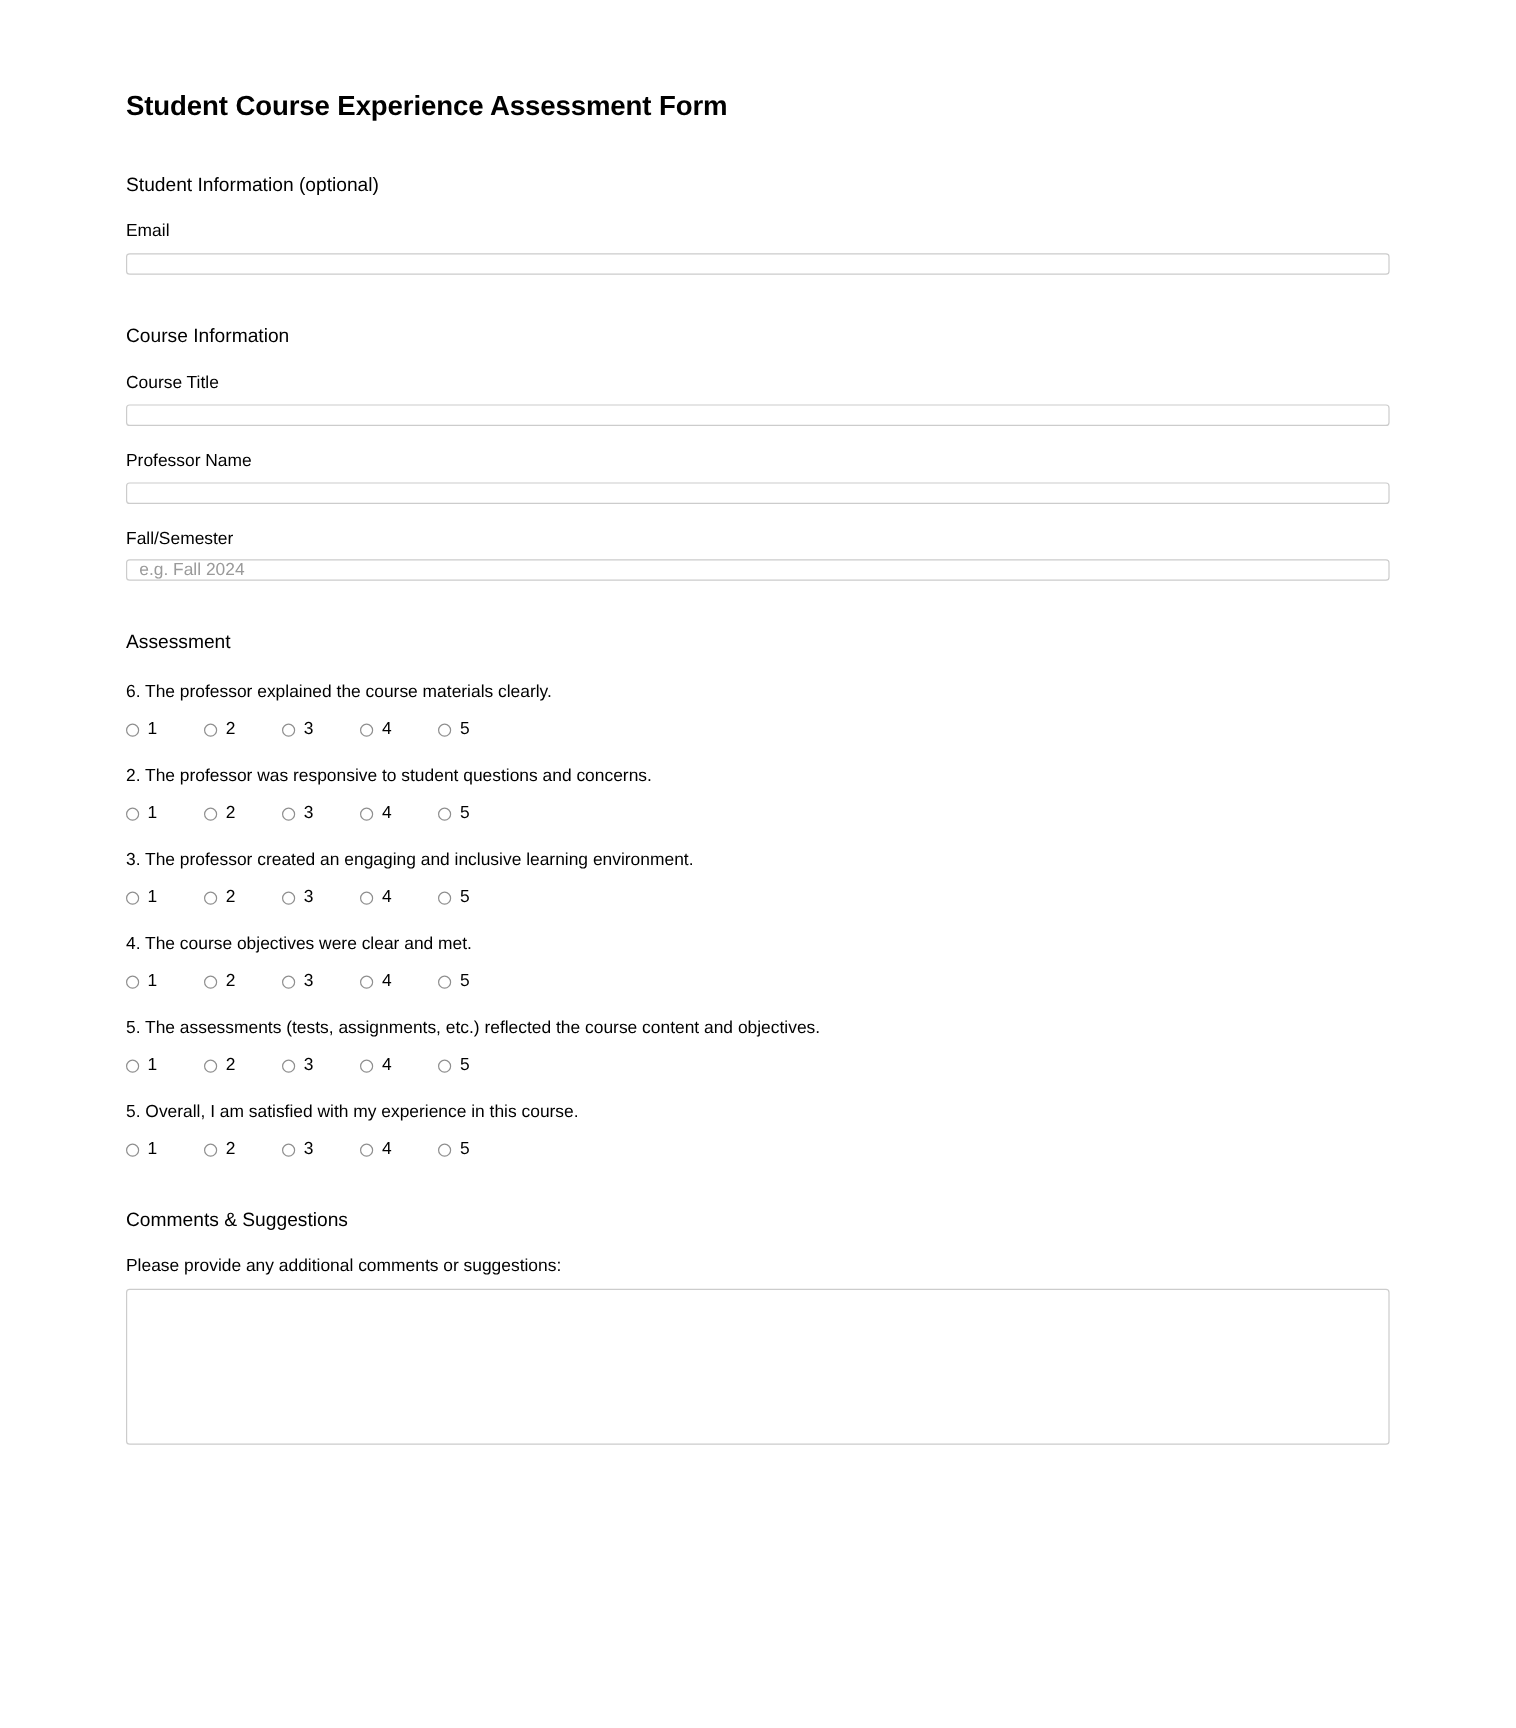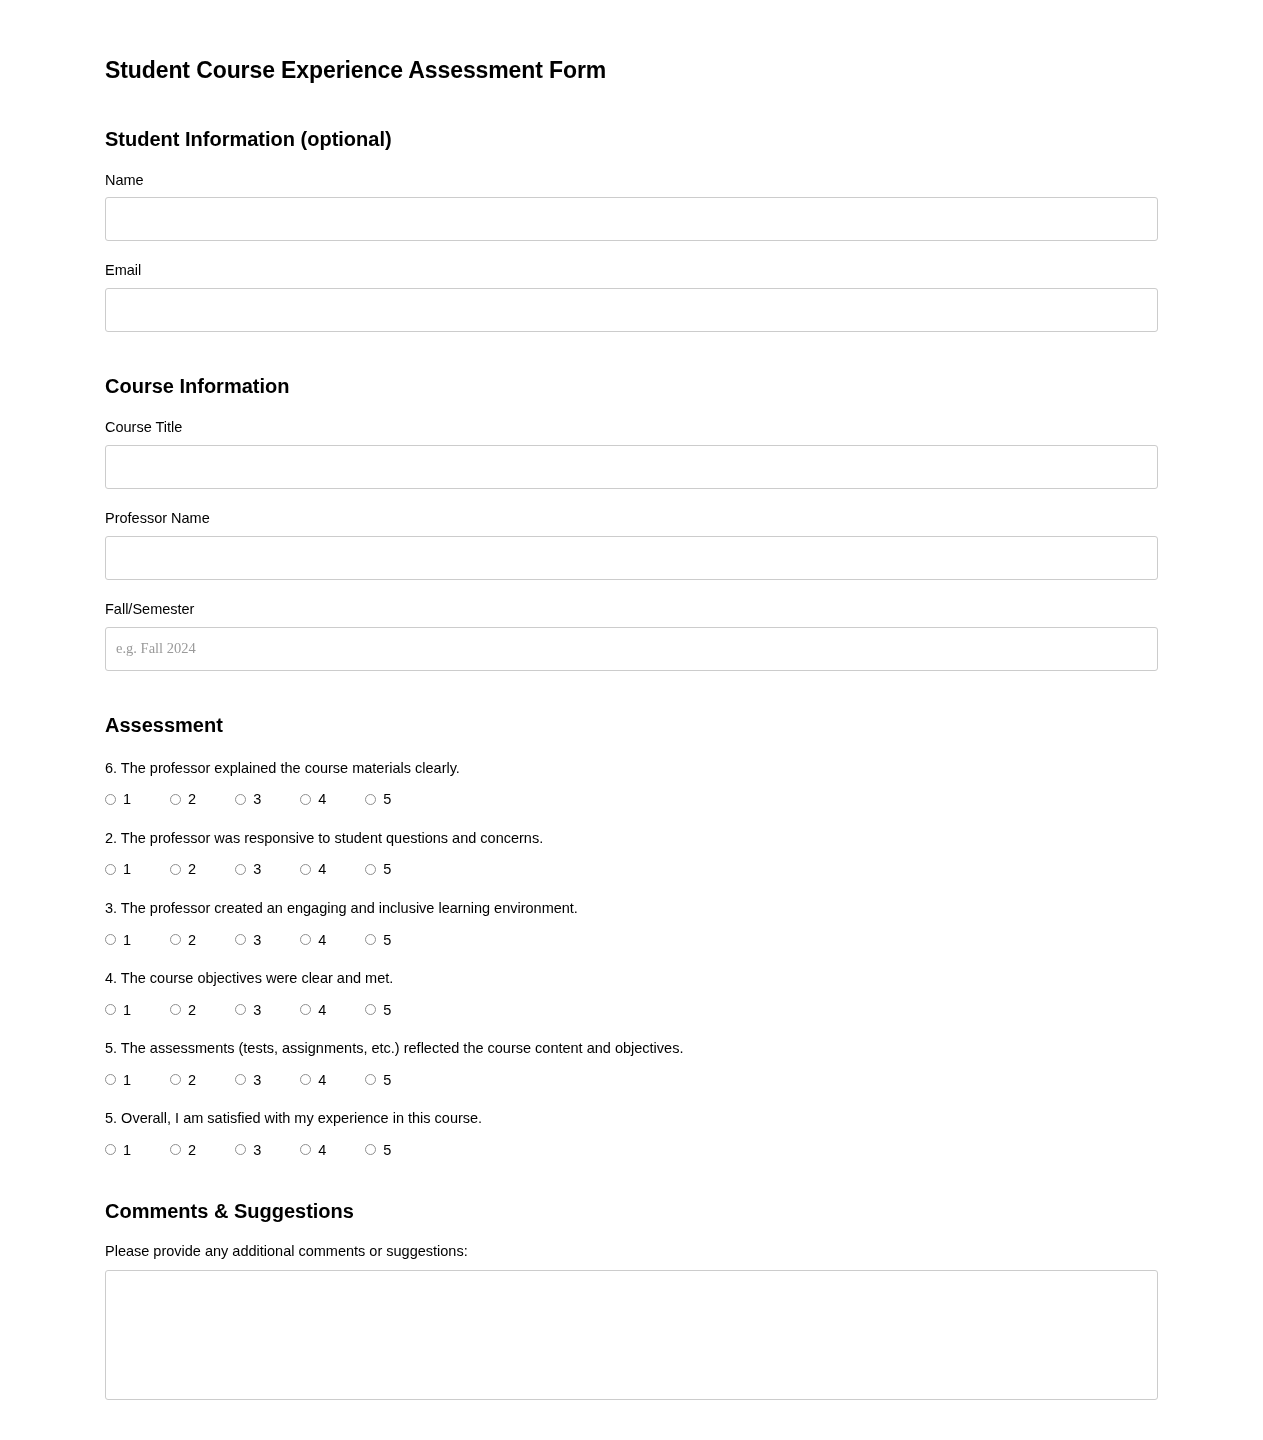--- a/index.html
+++ b/index.html
@@ -13,56 +13,56 @@
     height: 1440px;
     overflow: hidden;
     font-family: "Liberation Sans", sans-serif;
     color: #000000;
     -webkit-font-smoothing: antialiased;
   }
 
   .page {
     box-sizing: border-box;
     width: 1263px;
-    padding: 57px 105px 0 105px;
+    padding: 75px 105px 0 105px;
   }
 
   .form-title {
     font-size: 23px;
     font-weight: bold;
     line-height: 1.2;
     margin: 0 0 0 0;
     letter-spacing: -0.1px;
   }
 
   .section-heading {
-    font-size: 20px;
-    font-weight: bold;
+    font-size: 16px;
+    font-weight: normal;
     line-height: 1.2;
     margin: 42px 0 0 0;
   }
 
   .field-label {
     font-size: 14.5px;
     font-weight: normal;
     line-height: 1.3;
     margin: 20px 0 0 0;
   }
 
   .text-input {
     box-sizing: border-box;
     display: block;
     width: 1053px;
-    height: 44px;
+    height: 18px;
     margin-top: 8px;
     padding: 4px 10px;
     border: 1px solid #cccccc;
     border-radius: 3px;
     background: #ffffff;
-    font-family: Liberation Serif, serif;
+    font-family: Liberation Sans, sans-serif;
     font-size: 14.5px;
     color: #000000;
     outline: none;
   }
   .text-input::placeholder {
     color: #9a9a9a;
     opacity: 1;
   }
 
   .question-text {
@@ -133,24 +133,20 @@
 </style>
 </head>
 <body>
 
 <div class="page">
 
   <h1 class="form-title">Student Course Experience Assessment Form</h1>
 
   <h2 class="section-heading">Student Information (optional)</h2>
 
-  <div>
-    <div class="field-label">Name</div>
-    <input class="text-input" type="text" placeholder="" style="">
-  </div>
 
   <div>
     <div class="field-label">Email</div>
     <input class="text-input" type="text" placeholder="" style="">
   </div>
 
   <h2 class="section-heading">Course Information</h2>
 
   <div>
     <div class="field-label">Course Title</div>

